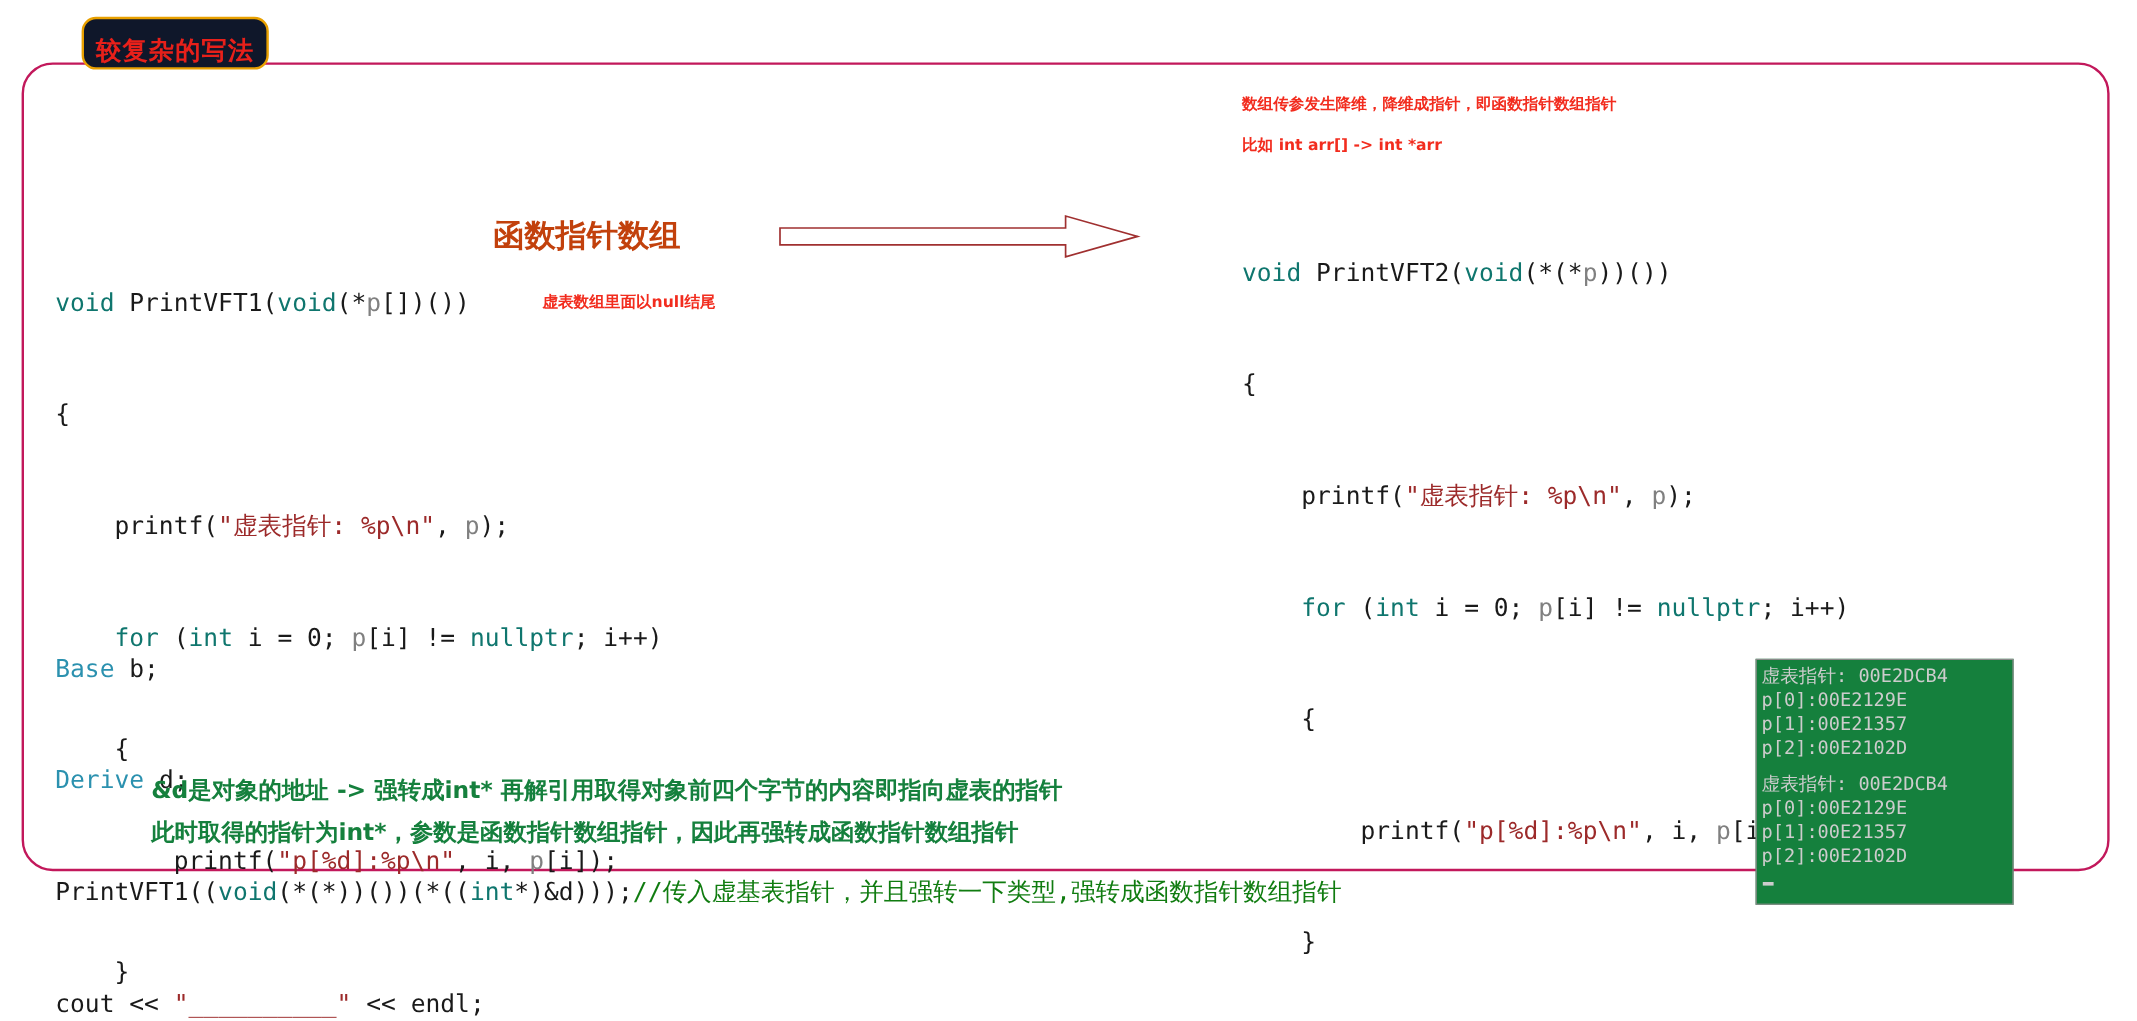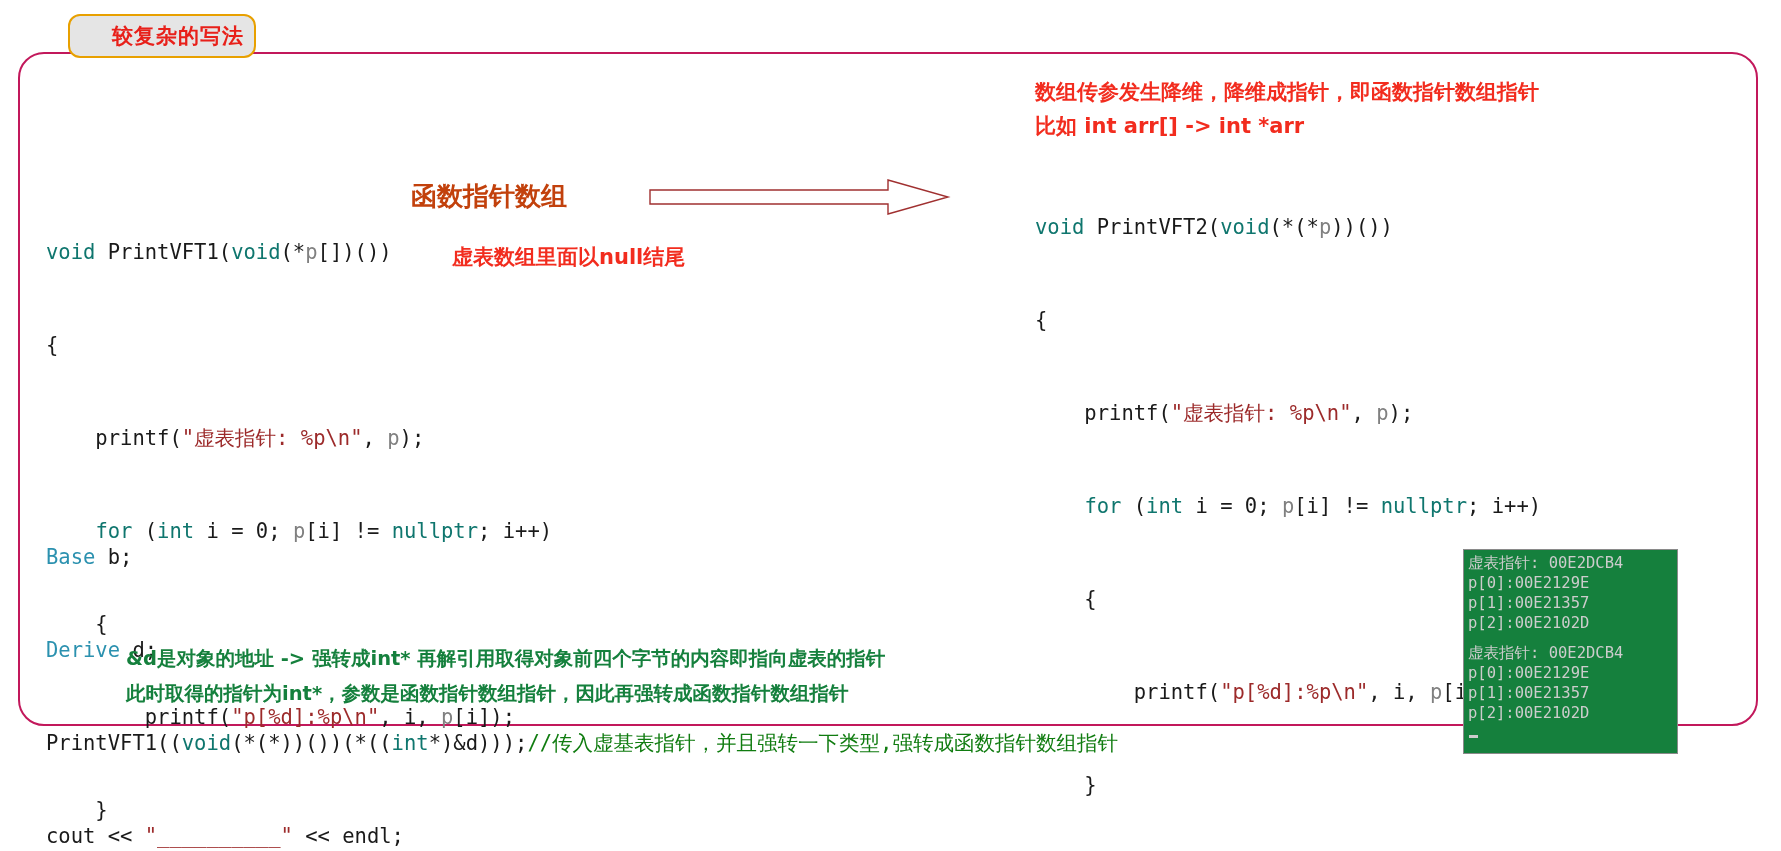--- a/index.html
+++ b/index.html
@@ -15,28 +15,27 @@
     overflow: hidden;
   }
 
   
   #title-badge {
     position: absolute;
     left: 68px;
     top: 14px;
     width: 152px;
     height: 40px;
-    background: #e5e5e5;
+    background: #0f172a;
     border: 2px solid #e8a000;
     border-radius: 12px;
     display: flex;
-    align-items: center;
+    align-items: flex-end;
     justify-content: center;
     z-index: 5;
-    padding-left: 32px;
   }
   #title-badge .badge-text {
     font-family: "DejaVu Sans", sans-serif;
     font-weight: bold;
     font-size: 21px;
     color: #e8201a;
     letter-spacing: 1px;
     white-space: nowrap;
   }
 
@@ -77,21 +76,21 @@
     color: #c2410c;
     white-space: nowrap;
     padding-left: 20px;
   }
 
   
   .anno-red {
     position: absolute;
     font-family: "DejaVu Sans", sans-serif;
     font-weight: bold;
-    font-size: 21px;
+    font-size: 13px;
     color: #f22c1e;
     white-space: nowrap;
   }
   .anno-crimson {
     position: absolute;
     font-family: "DejaVu Sans", sans-serif;
     font-weight: bold;
     font-size: 19.5px;
     color: #15803d;
     white-space: nowrap;

